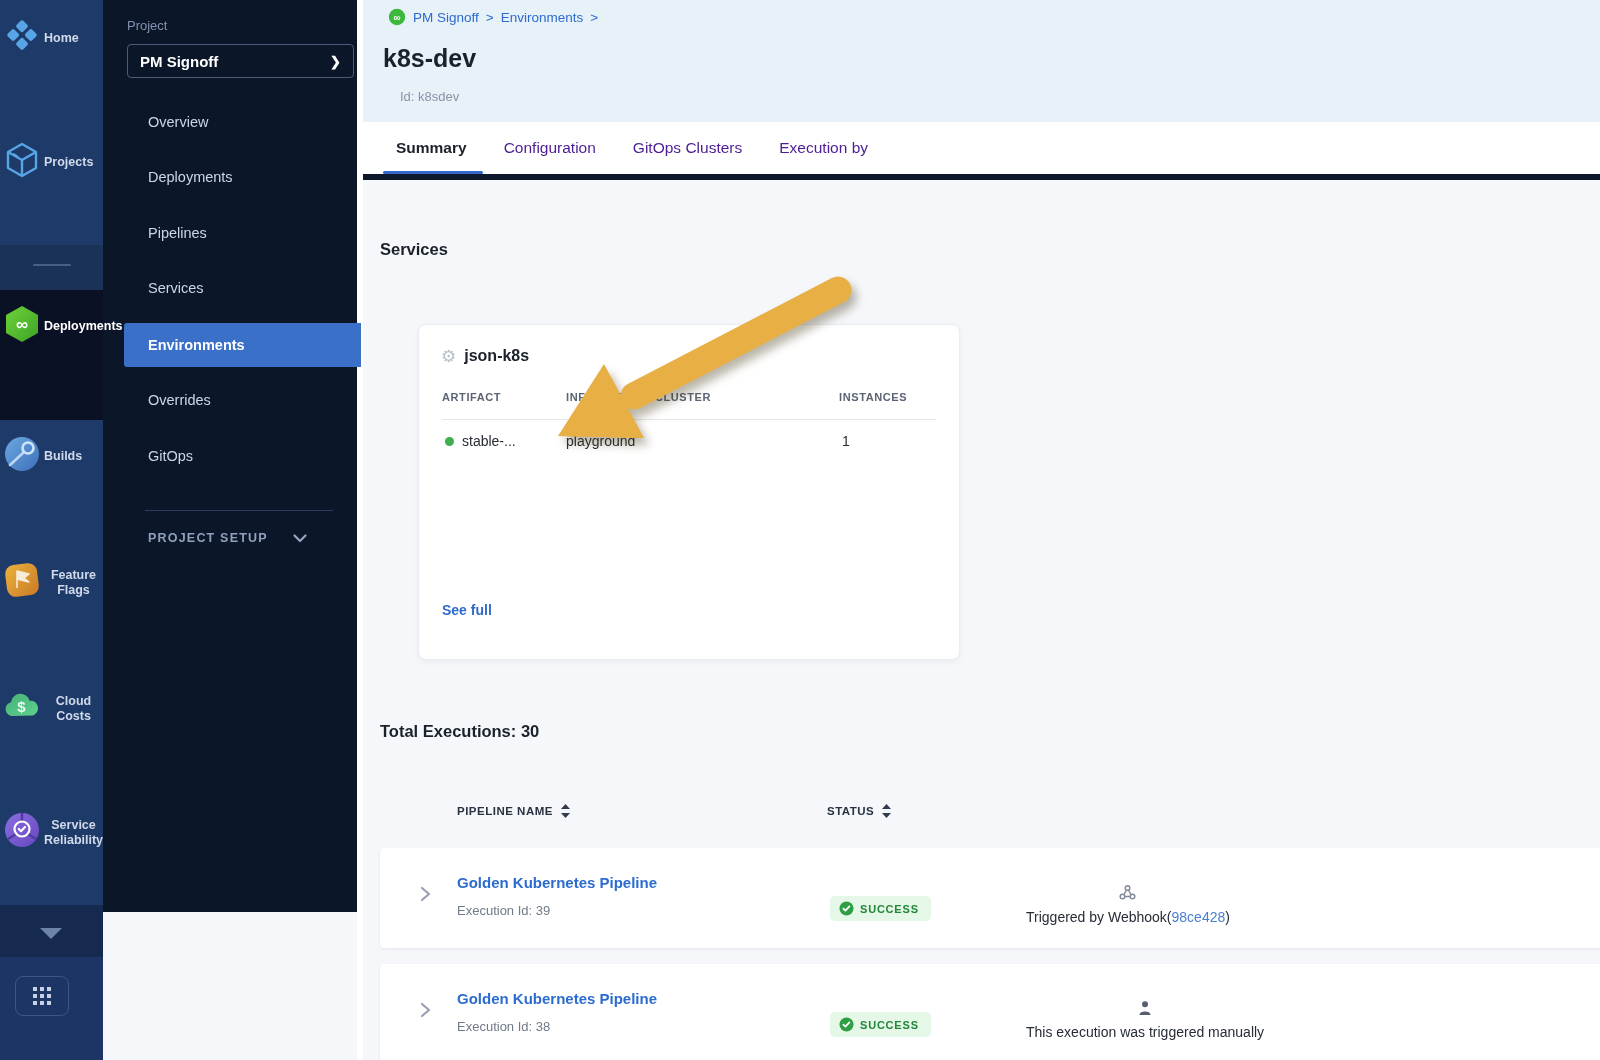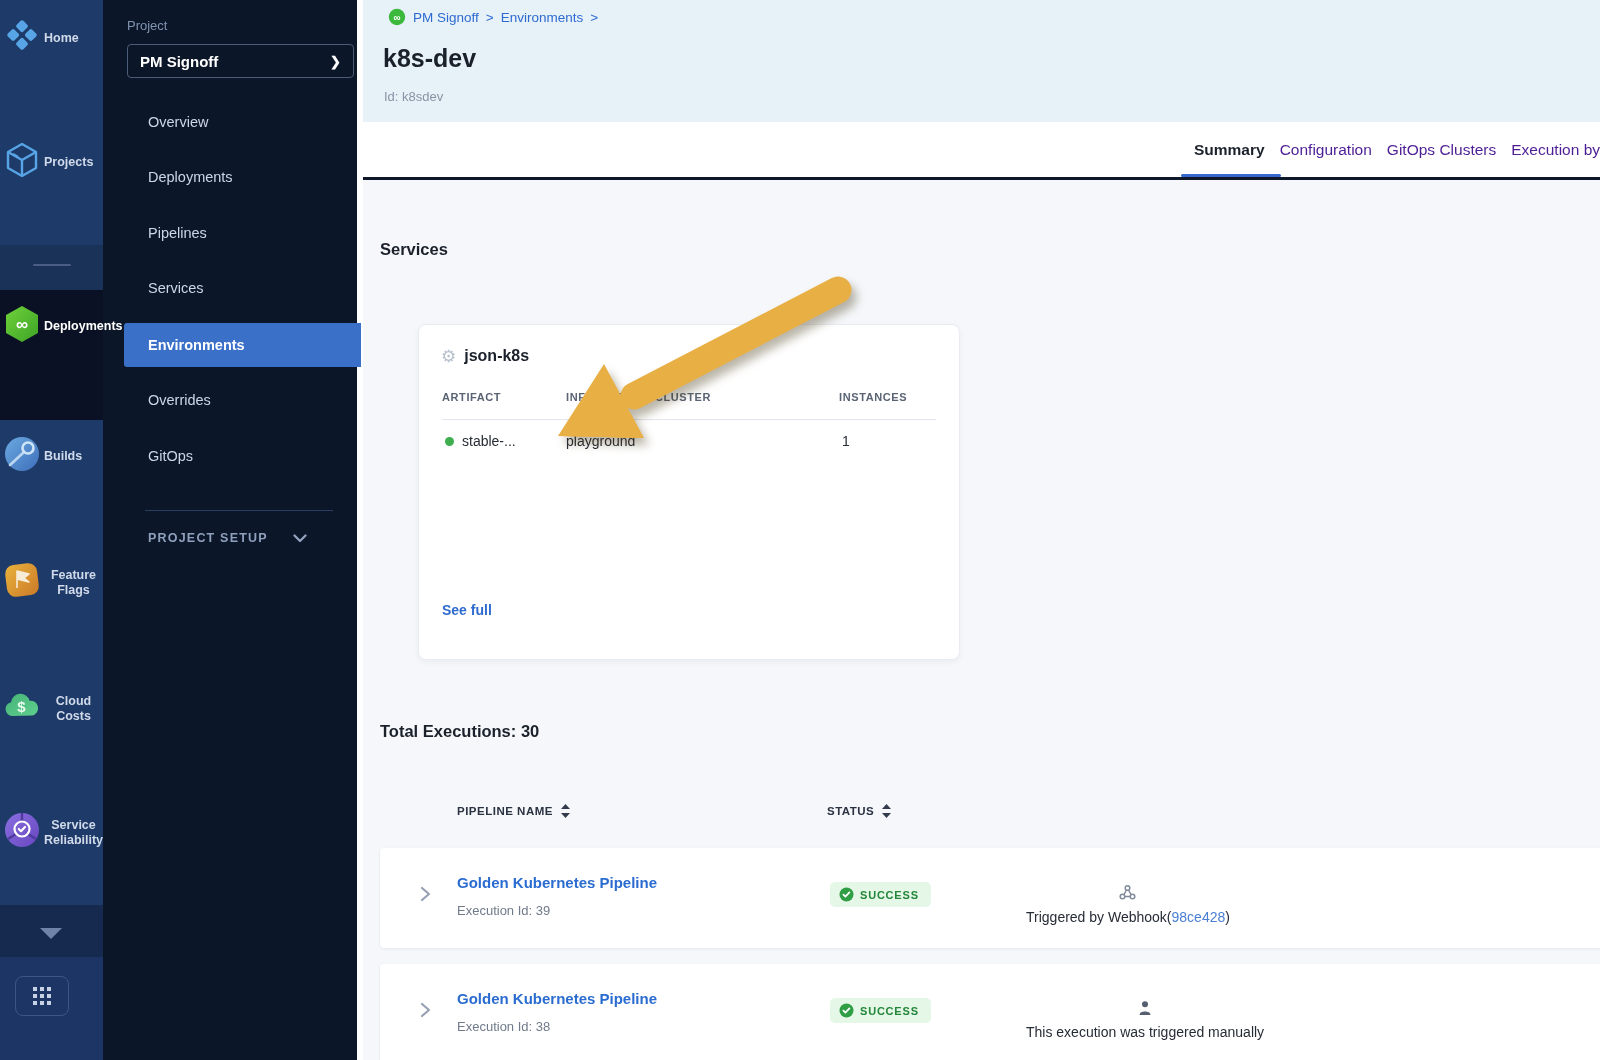--- a/index.html
+++ b/index.html
@@ -17,42 +17,42 @@
   #strip-divider .line{position:absolute;left:33px;top:19px;width:38px;height:2px;background:#4a5d85;border-radius:2px;}
   #strip-active{top:290px;height:130px;background:#0a1124;}
   #strip-chevron{top:905px;height:52px;background:#152a4e;}
   #strip-bottom{top:957px;height:103px;background:#1d3564;}
   .module{position:absolute;left:0;width:103px;display:flex;flex-direction:row;align-items:center;cursor:pointer;z-index:11;}
   .module-label{margin-top:5px;font-size:12.5px;font-weight:bold;color:#d0daea;text-align:center;line-height:15px;}
   .module.active-mod .module-label{color:#ffffff;}
   #grid-btn{position:absolute;left:15px;top:976px;width:52px;height:38px;border:1.5px solid #3c5582;border-radius:8px;display:flex;align-items:center;justify-content:center;cursor:pointer;z-index:11;}
 
   
-  #sidebar{position:absolute;left:103px;top:0;width:254px;height:1060px;background:#0c1629;z-index:9;}
+  #sidebar{position:absolute;left:103px;top:0;width:254px;height:912px;background:#0c1629;z-index:9;}
   .proj-label{position:absolute;left:24px;top:18px;font-size:13px;color:#8093b0;}
   .proj-select{position:absolute;left:24px;top:44px;width:201px;height:32px;border:1px solid #4c5b77;border-radius:4px;
     display:flex;align-items:center;justify-content:space-between;padding:0 12px;cursor:pointer;}
   .proj-select .pname{color:#ffffff;font-weight:bold;font-size:15px;}
   .proj-select .chev{color:#ffffff;font-size:13px;font-weight:bold;}
   .side-item{position:absolute;left:45px;font-size:14.5px;font-weight:500;color:#cdd6e6;cursor:pointer;white-space:nowrap;}
   .side-item.active-band{left:21px;top:323px;width:237px;height:44px;background:#3a70c8;border-radius:3px 0 0 3px;
     display:flex;align-items:center;padding-left:24px;color:#ffffff;font-weight:600;box-sizing:border-box;}
   .side-divider{position:absolute;left:42px;top:510px;width:188px;height:1px;background:#2b3c5e;}
   .setup-row{position:absolute;left:45px;top:531px;display:flex;align-items:center;gap:25px;cursor:pointer;}
   .setup-label{font-size:12.5px;font-weight:bold;letter-spacing:1.2px;color:#8fa0bd;}
 
   
   #gutter{position:absolute;left:357px;top:0;width:6px;height:1060px;background:#ffffff;z-index:8;}
   #main-header{position:absolute;left:363px;top:0;width:1237px;height:122px;background:#e7f1f8;}
   #breadcrumb{position:absolute;left:388px;top:8px;display:flex;align-items:center;gap:7px;font-size:13.5px;color:#2e6bd0;font-weight:500;z-index:12;}
   #breadcrumb a{cursor:pointer;}
   #page-title{position:absolute;left:383px;top:44px;font-size:25px;font-weight:600;color:#1b212b;z-index:12;}
-  #page-id{position:absolute;left:384px;top:89px;font-size:13px;color:#8a93a5;z-index:12;}
-  #tabstrip{position:absolute;left:363px;top:122px;width:1237px;height:58px;background:#ffffff;border-bottom:3px solid #0f172a;
-    display:flex;align-items:center;gap:15px;padding-left:33px;box-sizing:border-box;justify-content:flex-end;}
+  #page-id{position:absolute;left:400px;top:89px;font-size:13px;color:#8a93a5;z-index:12;}
+  #tabstrip{position:absolute;left:363px;top:122px;width:1237px;height:58px;background:#ffffff;border-bottom:6px solid #0f172a;
+    display:flex;align-items:center;gap:37px;padding-left:33px;box-sizing:border-box;}
   .tab{position:relative;font-size:15.5px;color:#4c1d95;cursor:pointer;height:100%;display:flex;align-items:center;}
   .tab.active{color:#1b212b;font-weight:bold;}
   .tab.active::after{content:"";position:absolute;left:-13px;right:-16px;bottom:0;height:3.5px;background:#3468cd;border-radius:3px;}
 
   
   #services-heading{position:absolute;left:380px;top:240px;font-size:16.5px;font-weight:bold;color:#1b212b;}
   #svc-card{position:absolute;left:418px;top:324px;width:540px;height:334px;background:#ffffff;border:1px solid #e9ecf1;
     border-radius:8px;box-shadow:0 2px 6px rgba(20,30,60,.05);}
   #svc-name-row{position:absolute;left:22px;top:22px;display:flex;align-items:center;gap:8px;}
   #svc-gear{font-size:17px;color:#b6bfcc;line-height:1;}
@@ -68,21 +68,21 @@
   
   #total-label{position:absolute;left:380px;top:722px;font-size:16.5px;font-weight:bold;color:#1b212b;}
   .exec-col{position:absolute;top:804px;display:flex;align-items:center;gap:8px;font-size:11.5px;font-weight:bold;letter-spacing:.5px;color:#2a3242;justify-content:space-between;}
   #exec-col-0{left:457px;} #exec-col-1{left:827px;}
   .exec-row{position:absolute;left:380px;width:1230px;background:#ffffff;border-radius:4px;box-shadow:0 1px 3px rgba(25,35,60,.08);}
   #row-0{top:848px;height:100px;}
   #row-1{top:964px;height:110px;}
   .row-chev{position:absolute;left:38px;top:36px;cursor:pointer;}
   .pipe-link{position:absolute;left:77px;top:26px;font-size:15px;font-weight:bold;color:#2b6cd0;cursor:pointer;}
   .exec-id{position:absolute;left:77px;top:55px;font-size:13px;color:#707a8a;}
-  .badge{position:absolute;left:450px;top:34px;display:inline-flex;align-items:center;gap:6px;background:#e5f7e6;border-radius:5px;padding:5px 12px 5px 9px;}
+  .badge{position:absolute;left:450px;top:48px;display:inline-flex;align-items:center;gap:6px;background:#e5f7e6;border-radius:5px;padding:5px 12px 5px 9px;}
   .badge span{font-size:11px;font-weight:bold;letter-spacing:.8px;color:#23863a;}
   .trigger{position:absolute;left:646px;top:36px;display:flex;align-items:center;gap:8px;font-size:14px;color:#262c36;flex-direction:column;}
   .trigger .tlink{color:#4a7fd4;cursor:pointer;}
 
   
   #arrow-svg{position:absolute;left:0;top:0;width:1600px;height:1060px;z-index:40;pointer-events:none;
     filter:drop-shadow(5px 7px 5px rgba(60,45,10,.35));}
   svg{display:block;}
   #defs-holder{position:absolute;width:0;height:0;overflow:hidden;}
 </style>

